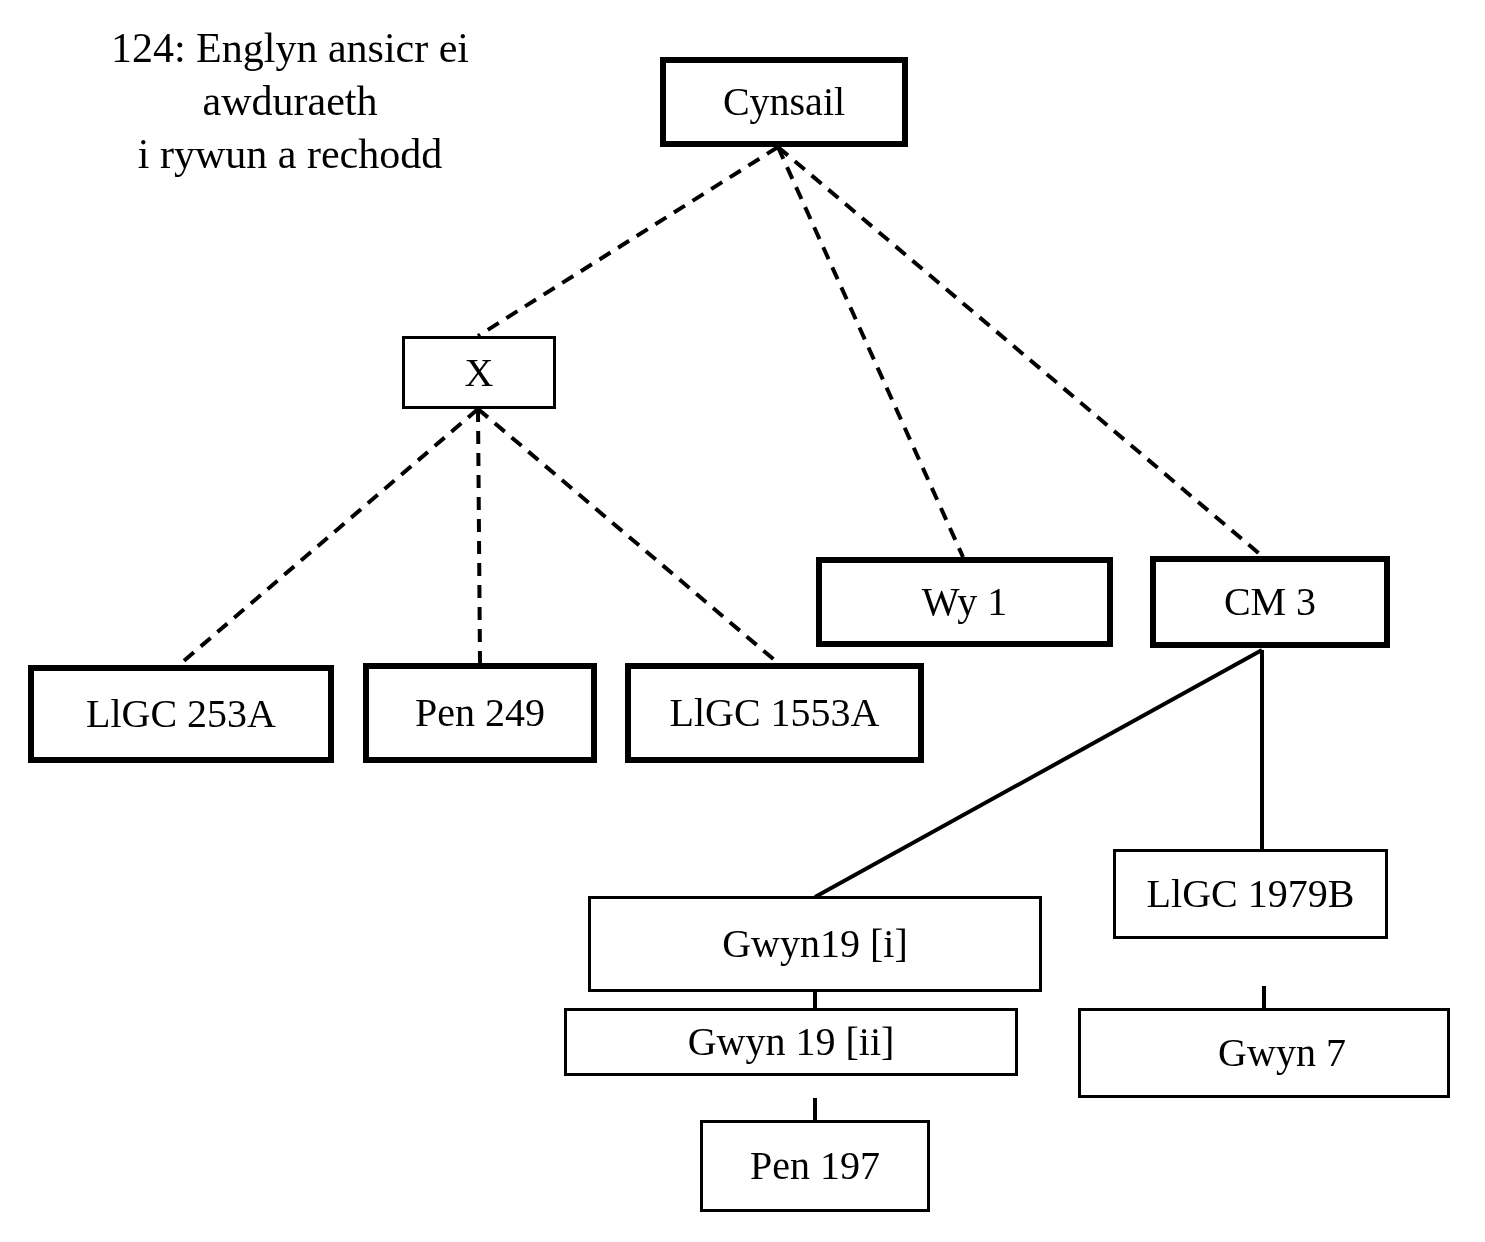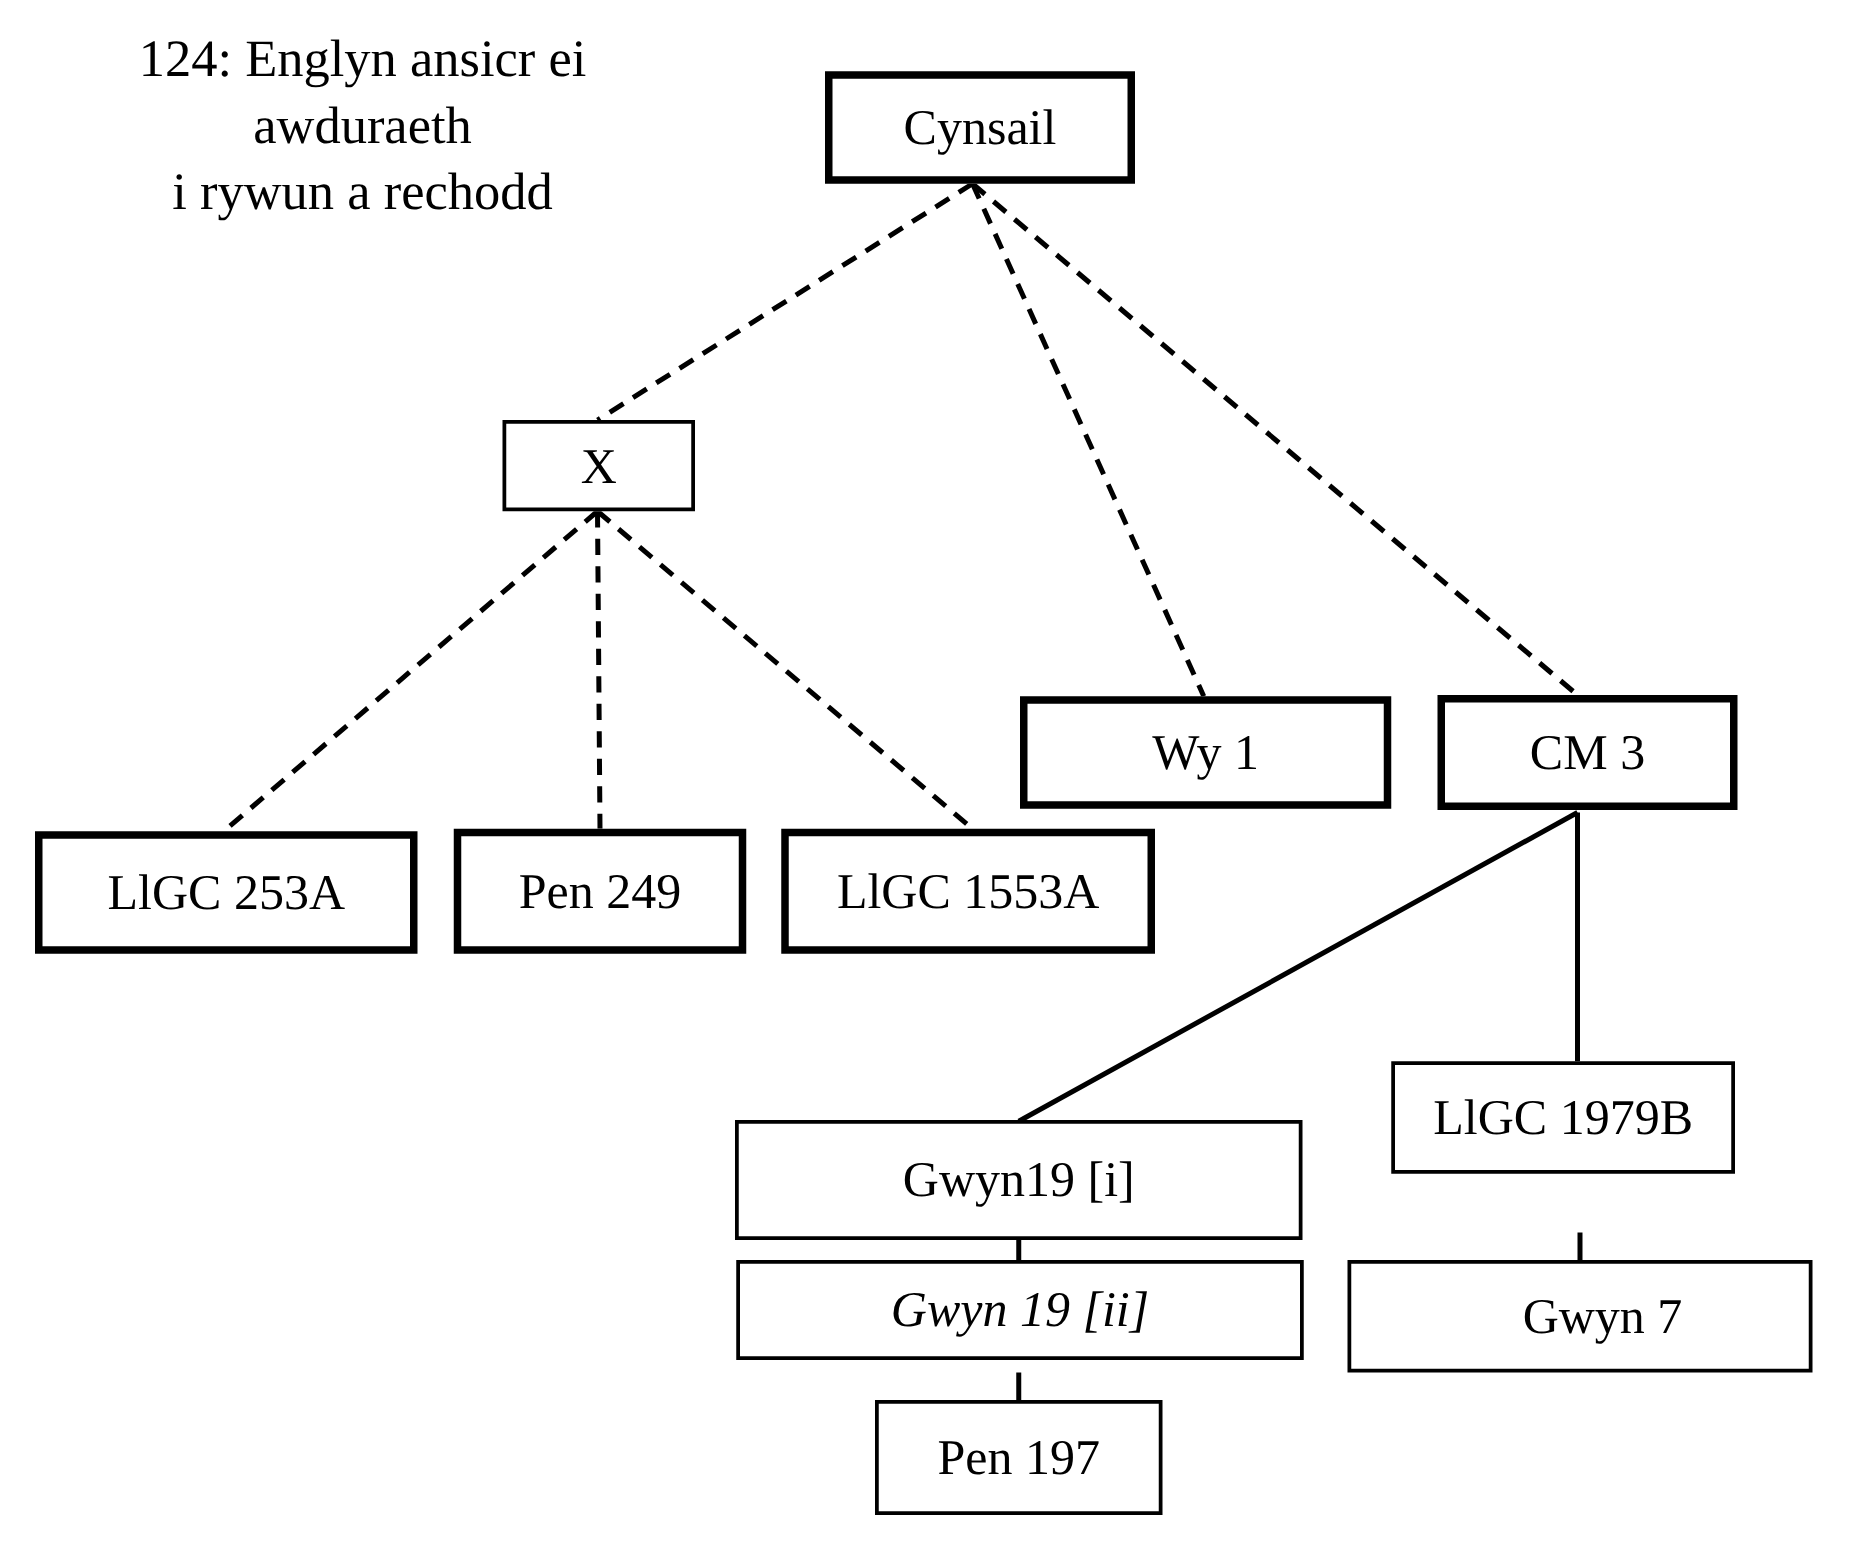--- a/index.html
+++ b/index.html
@@ -90,21 +90,21 @@
       </div>
       <div class="node thick" style="left: 363px; top: 663px; width: 234px; height: 100px;">
         <span class="node-label">Pen 249</span>
       </div>
       <div class="node thick" style="left: 625px; top: 663px; width: 299px; height: 100px;">
         <span class="node-label">LlGC 1553A</span>
       </div>
       <div class="node thin" style="left: 588px; top: 896px; width: 454px; height: 96px;">
         <span class="node-label">Gwyn19 [i]</span>
       </div>
-      <div class="node thin" style="left: 589px; top: 1008px; width: 454px; height: 80px; font-style: italic;">
+      <div class="node thin" style="left: 564px; top: 1008px; width: 454px; height: 68px;">
         <span class="node-label">Gwyn 19 [ii]</span>
       </div>
       <div class="node thin" style="left: 700px; top: 1120px; width: 230px; height: 92px;">
         <span class="node-label">Pen 197</span>
       </div>
       <div class="node thin" style="left: 1113px; top: 849px; width: 275px; height: 90px;">
         <span class="node-label">LlGC 1979B</span>
       </div>
       <div class="node thin" style="left: 1078px; top: 1008px; width: 372px; height: 90px; padding-left: 36px;">
         <span class="node-label">Gwyn 7</span>

